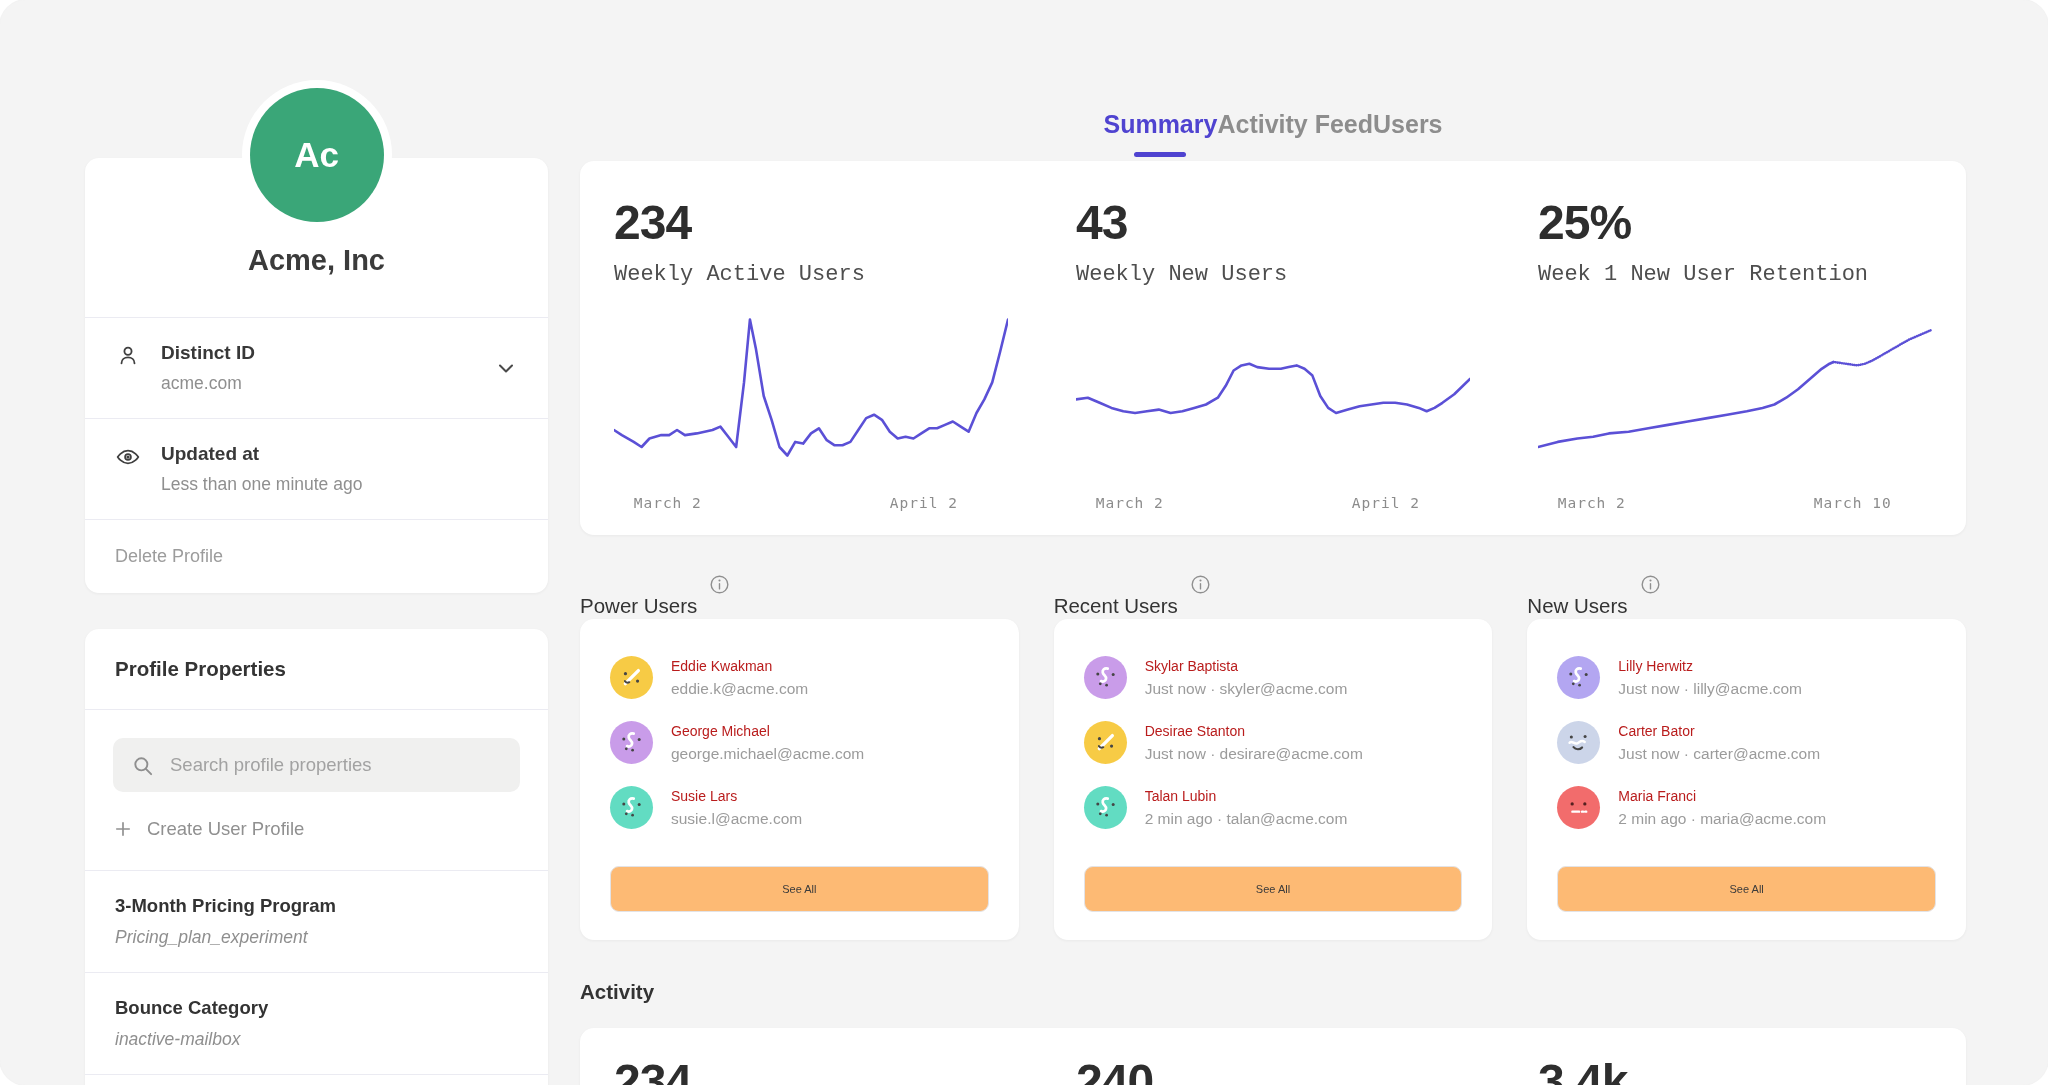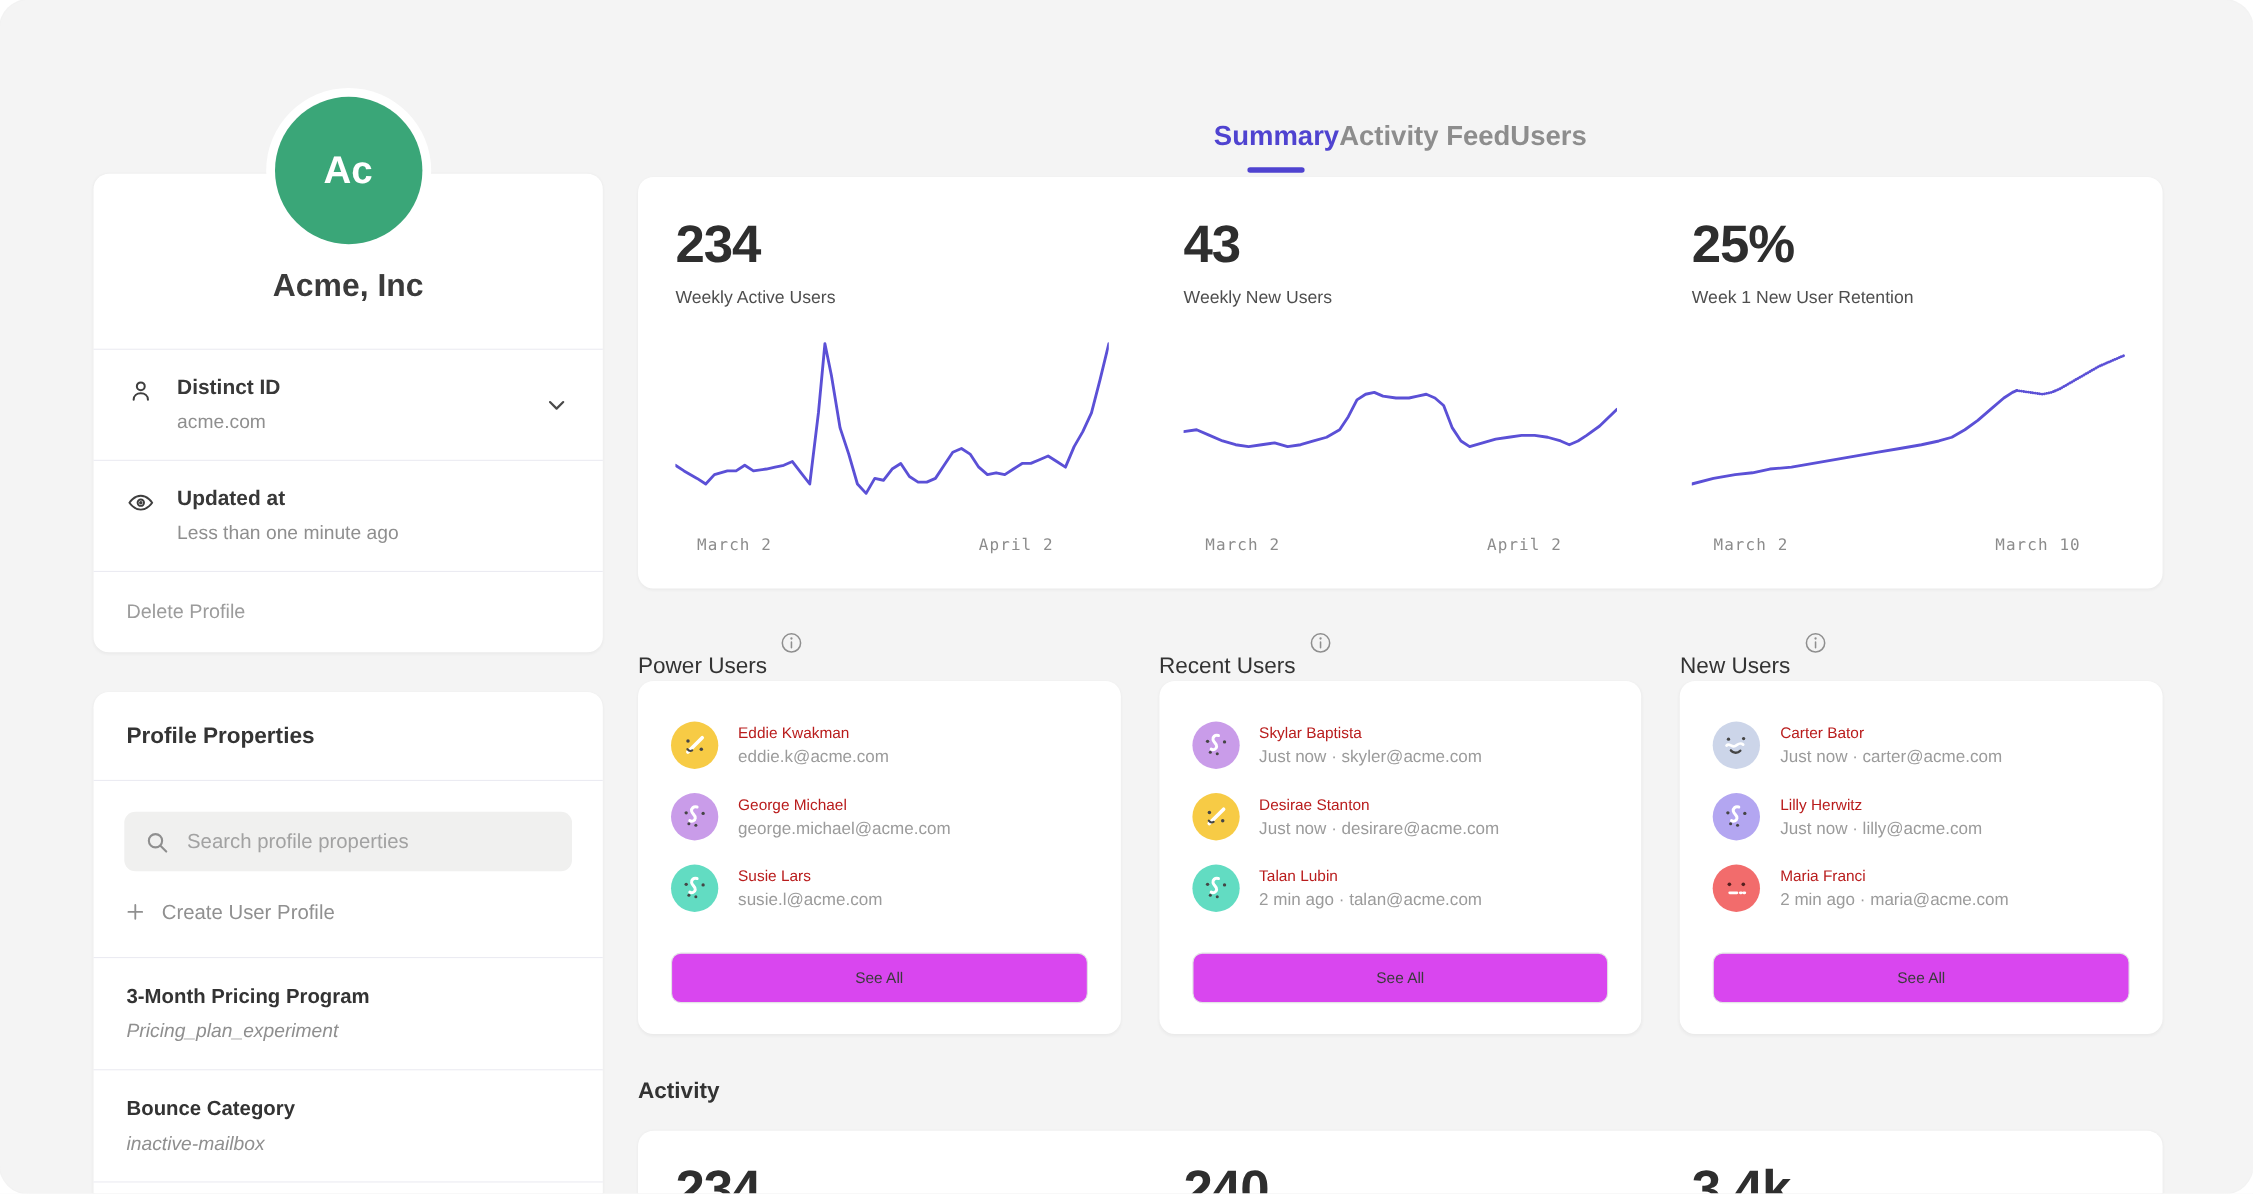--- a/index.html
+++ b/index.html
@@ -35,40 +35,40 @@
   
   .main{position:absolute;left:580px;top:0;width:1386px;}
   .tabbar{display:flex;justify-content:center;padding-top:110px;}
   .tab{display:flex;flex-direction:column;align-items:center;font-size:25px;font-weight:600;color:#8d8d8d;cursor:pointer;}
   .tab.active{color:#4f43d0;font-weight:700;}
   .tab-underline{width:52px;height:5px;border-radius:3px;background:transparent;margin-top:13px;}
   .tab.active .tab-underline{background:#4f43d0;}
   .summary-card{margin-top:4px;height:374px;display:grid;grid-template-columns:1fr 1fr 1fr;}
   .stat-col{padding:34px 34px 0;}
   .stat-value{font-size:48px;font-weight:700;color:#2e2e2e;letter-spacing:-1px;}
-  .stat-label{font-size:16px;color:#4e4e4e;margin-top:12px;}
+  .stat-label{font-size:22px;color:#4e4e4e;margin-top:12px;font-family:Liberation Mono, monospace;}
   .chart{margin-top:24px;width:100%;height:170px;}
   .chart svg{width:100%;height:100%;display:block;}
   .xlabels{position:relative;height:24px;margin-top:14px;font-family:"DejaVu Sans Mono",monospace;
            font-size:14.5px;color:#8c8c8c;letter-spacing:1px;}
   .xlabel-left{position:absolute;left:5%;}
   .xlabel-right{position:absolute;left:70%;}
 
   .sections{display:grid;grid-template-columns:1fr 1fr 1fr;gap:35px;margin-top:36px;}
   .section-header{display:flex;align-items:center;gap:12px;height:26px;}
   .section-title{font-size:20.5px;font-weight:400;color:#333;margin-top:43px;}
   .info-icon{width:21px;height:21px;color:#8f8f8f;cursor:pointer;}
   .user-card{margin-top:22px;padding:26px 30px 28px;}
   .user-row{display:flex;align-items:center;gap:18px;padding:11px 0;}
   .avatar{width:43px;height:43px;border-radius:50%;flex:none;}
   .avatar svg{width:100%;height:100%;padding:5px;box-sizing:border-box;display:block;}
   .user-name{font-size:14px;font-weight:400;color:#b91c1c;}
   .user-sub{font-size:15.5px;color:#9b9b9b;margin-top:6px;}
   .see-all{margin-top:26px;height:44px;border:1px solid #e3e3e6;border-radius:9px;display:flex;align-items:center;
-           justify-content:center;font-size:14px;color:#3b3b3b;background:#d946ef;cursor:pointer;}
+           justify-content:center;font-size:11px;color:#3b3b3b;background:#fdba74;cursor:pointer;}
 
   .activity{margin-top:40px;}
   .activity-title{font-size:20.5px;font-weight:700;color:#333;}
   .activity-card{margin-top:24px;display:grid;grid-template-columns:1fr 1fr 1fr;padding:26px 0 80px;}
   .activity-col{padding:0 34px;}
 </style>
 </head>
 <body>
 
 <div class="page">
@@ -350,49 +350,49 @@
           <span class="info-icon">
             <svg viewBox="0 0 24 24" fill="none" stroke="currentColor" stroke-width="1.6" stroke-linecap="round">
               <circle cx="12" cy="12" r="9.5"></circle>
                 <path d="M12 11v6"></path>
                 <path d="M12 7.4v.1" stroke-width="2.4"></path>
             </svg>
           </span>
         </div>
         <div class="card user-card">
           <div class="user-row">
-            <div class="avatar" style="background: rgb(204, 213, 233);">
-                <svg viewBox="0 0 24 24">
-                  <path d="M5.5 12.2c1.8-2.2 3.4 1.6 5.6.4 2.2-1.2 3.2-2.8 5.4-1" stroke="#fff" stroke-width="1.8" fill="none" stroke-linecap="round"></path>
-                  <path d="M8.4 15.4c1.6 2 4.6 2 6.2.2" stroke="#454545" stroke-width="1.6" fill="none" stroke-linecap="round"></path>
-                  <circle cx="6.8" cy="8" r="1.1" fill="#454545"></circle>
-                  <circle cx="16.8" cy="7.6" r="1.1" fill="#454545"></circle>
-                </svg>
-              </div>
-            <div>
-              <div class="user-name">Carter Bator</div>
-              <div class="user-sub">Just now · carter@acme.com</div>
-            </div>
-          </div>
-          <div class="user-row">
             <div class="avatar" style="background: rgb(179, 166, 241);">
                 <svg viewBox="0 0 24 24">
                   <path d="M13.6 5.6c-2.4-.6-4 .8-3.6 2.8.4 2 2.8 2.4 2.4 4.6-.3 1.8-2.2 2.3-3.6 1.6" stroke="#fff" stroke-width="2" fill="none" stroke-linecap="round"></path>
                   <circle cx="6.4" cy="9.4" r="1.1" fill="#454545"></circle>
                   <circle cx="17.6" cy="9.8" r="1.1" fill="#454545"></circle>
                   <circle cx="8.2" cy="16.6" r="1" fill="#454545"></circle>
                   <circle cx="12.8" cy="17.6" r="1" fill="#454545"></circle>
                 </svg>
               </div>
             <div>
               <div class="user-name">Lilly Herwitz</div>
               <div class="user-sub">Just now · lilly@acme.com</div>
             </div>
           </div>
           <div class="user-row">
+            <div class="avatar" style="background: rgb(204, 213, 233);">
+                <svg viewBox="0 0 24 24">
+                  <path d="M5.5 12.2c1.8-2.2 3.4 1.6 5.6.4 2.2-1.2 3.2-2.8 5.4-1" stroke="#fff" stroke-width="1.8" fill="none" stroke-linecap="round"></path>
+                  <path d="M8.4 15.4c1.6 2 4.6 2 6.2.2" stroke="#454545" stroke-width="1.6" fill="none" stroke-linecap="round"></path>
+                  <circle cx="6.8" cy="8" r="1.1" fill="#454545"></circle>
+                  <circle cx="16.8" cy="7.6" r="1.1" fill="#454545"></circle>
+                </svg>
+              </div>
+            <div>
+              <div class="user-name">Carter Bator</div>
+              <div class="user-sub">Just now · carter@acme.com</div>
+            </div>
+          </div>
+          <div class="user-row">
             <div class="avatar" style="background: rgb(242, 108, 108);">
                 <svg viewBox="0 0 24 24">
                   <circle cx="7.4" cy="9.4" r="1.2" fill="#54201f"></circle>
                   <circle cx="16.6" cy="9.4" r="1.2" fill="#54201f"></circle>
                   <path d="M7.6 15h4.8" stroke="#fff" stroke-width="1.8" stroke-linecap="round"></path>
                   <path d="M14.6 15h.7M16.9 15h.7" stroke="#fff" stroke-width="1.8" stroke-linecap="round"></path>
                 </svg>
               </div>
             <div>
               <div class="user-name">Maria Franci</div>

